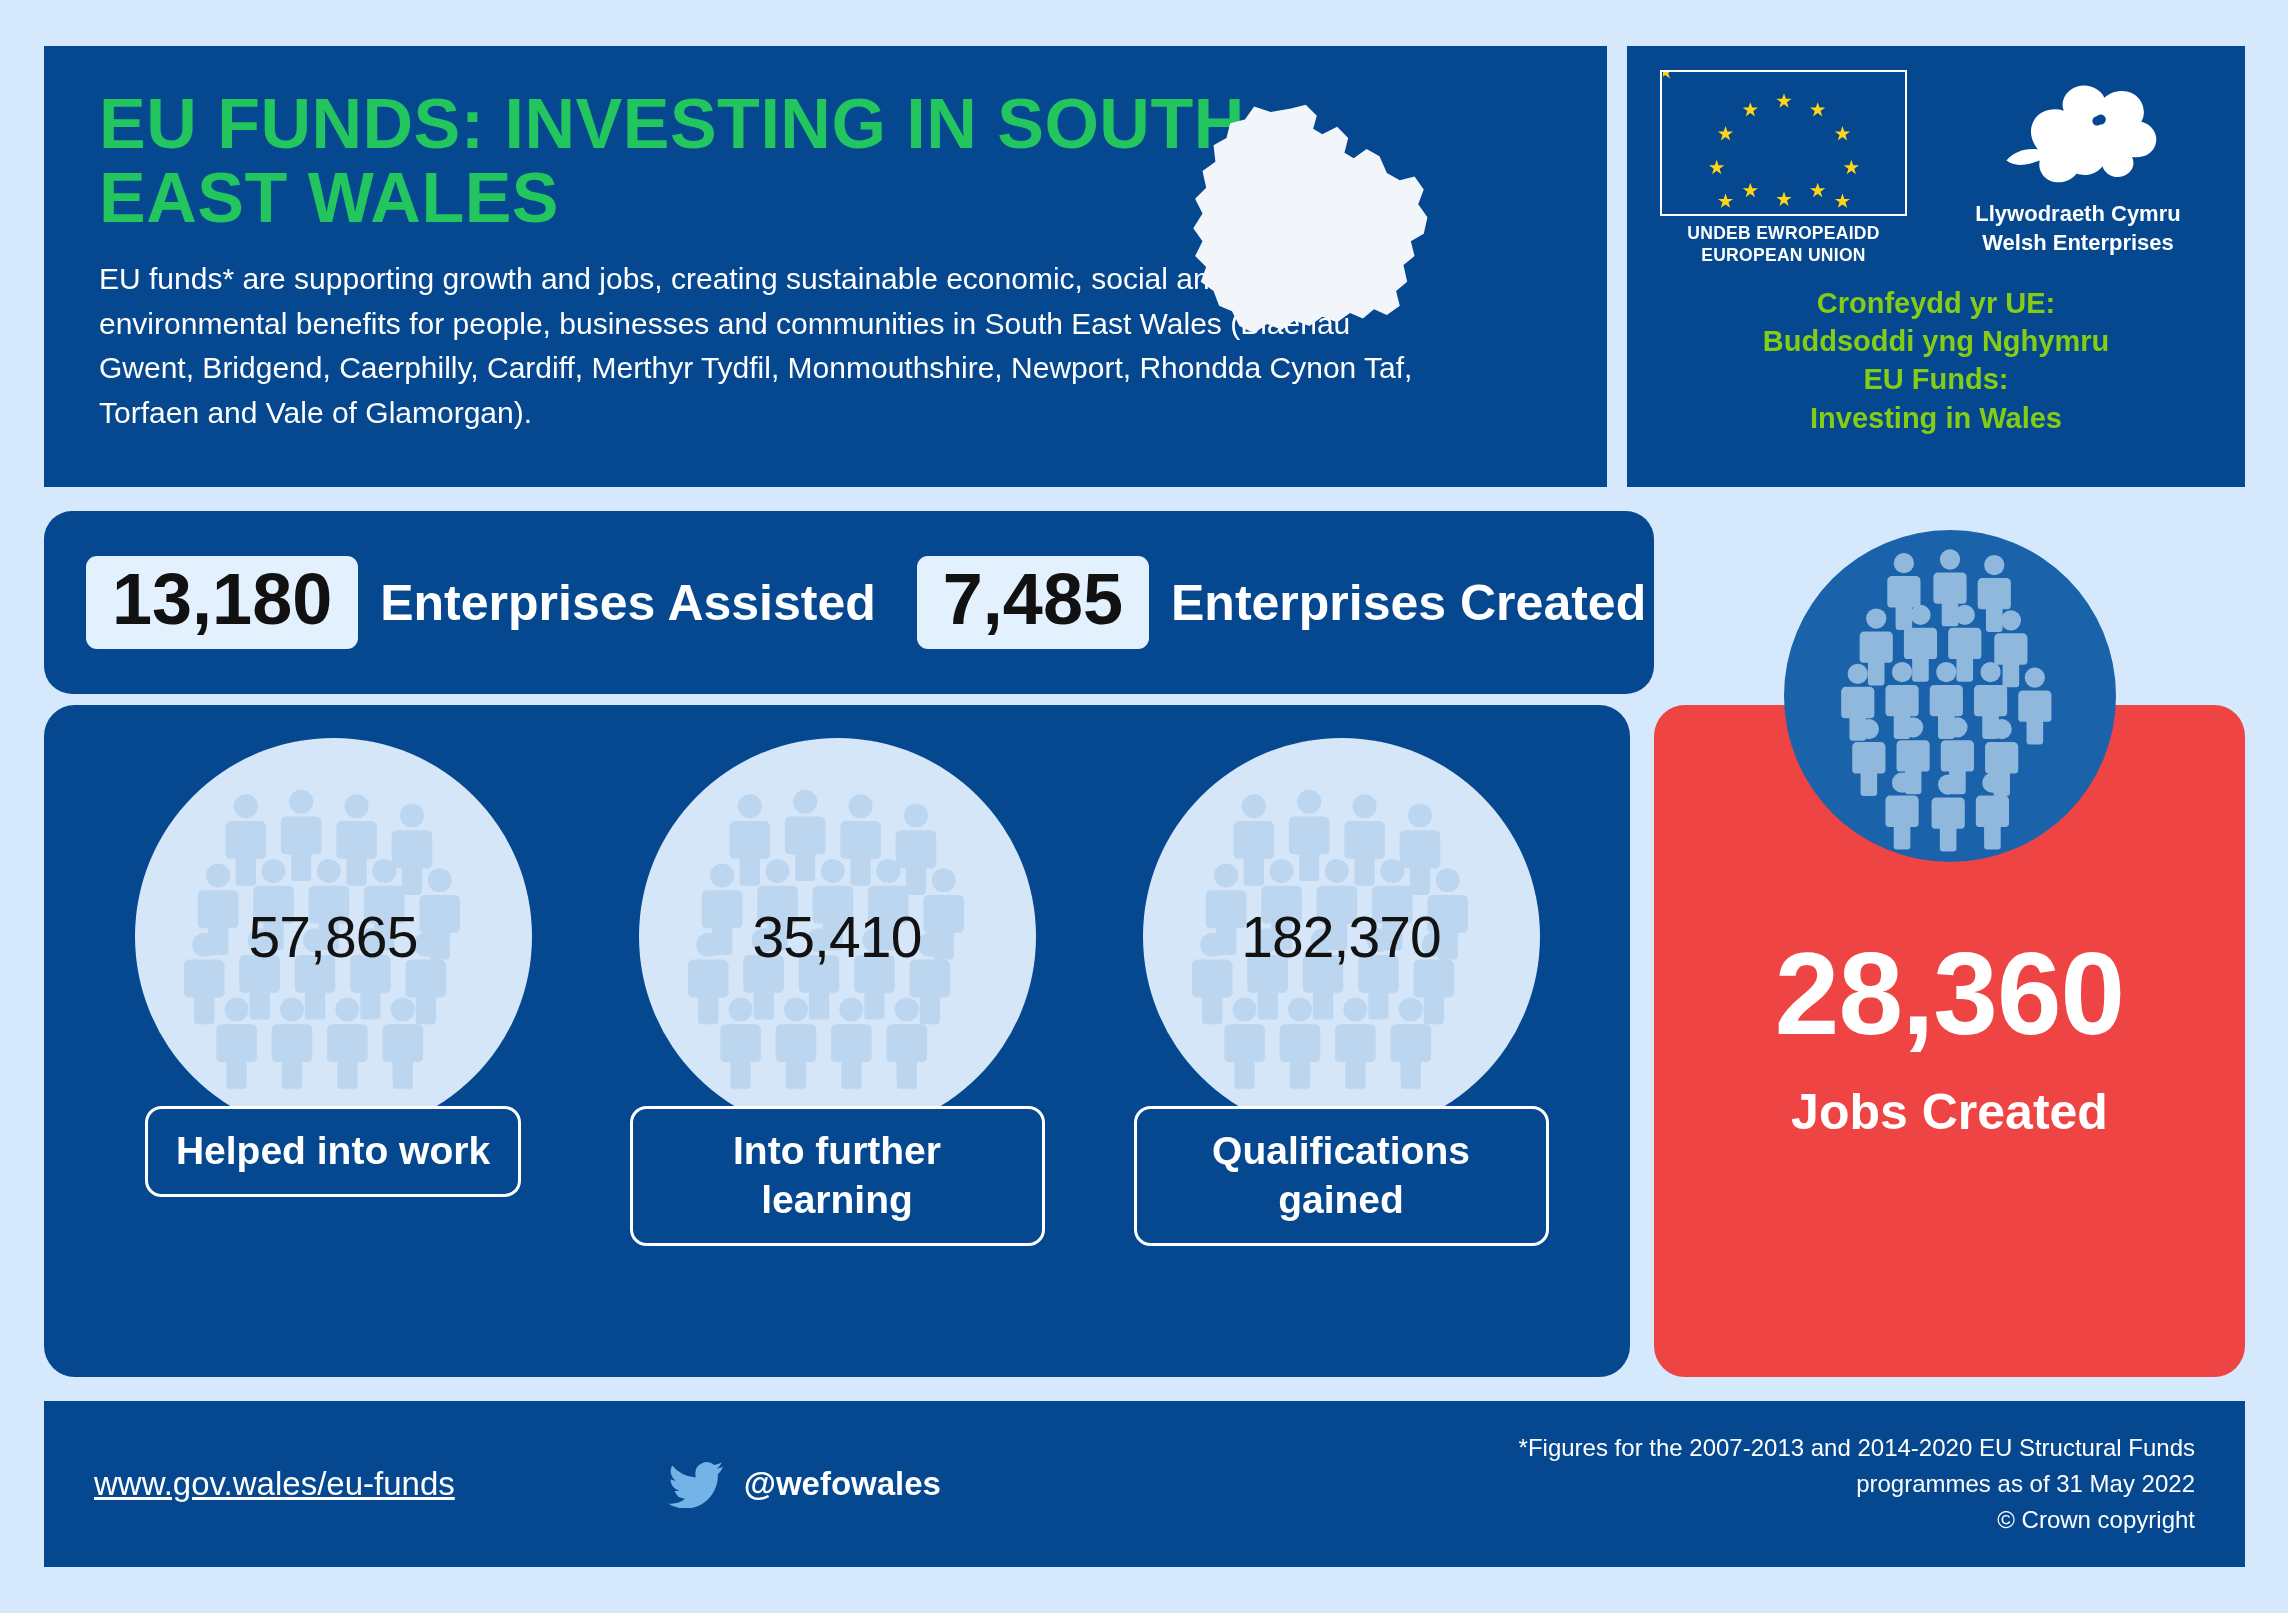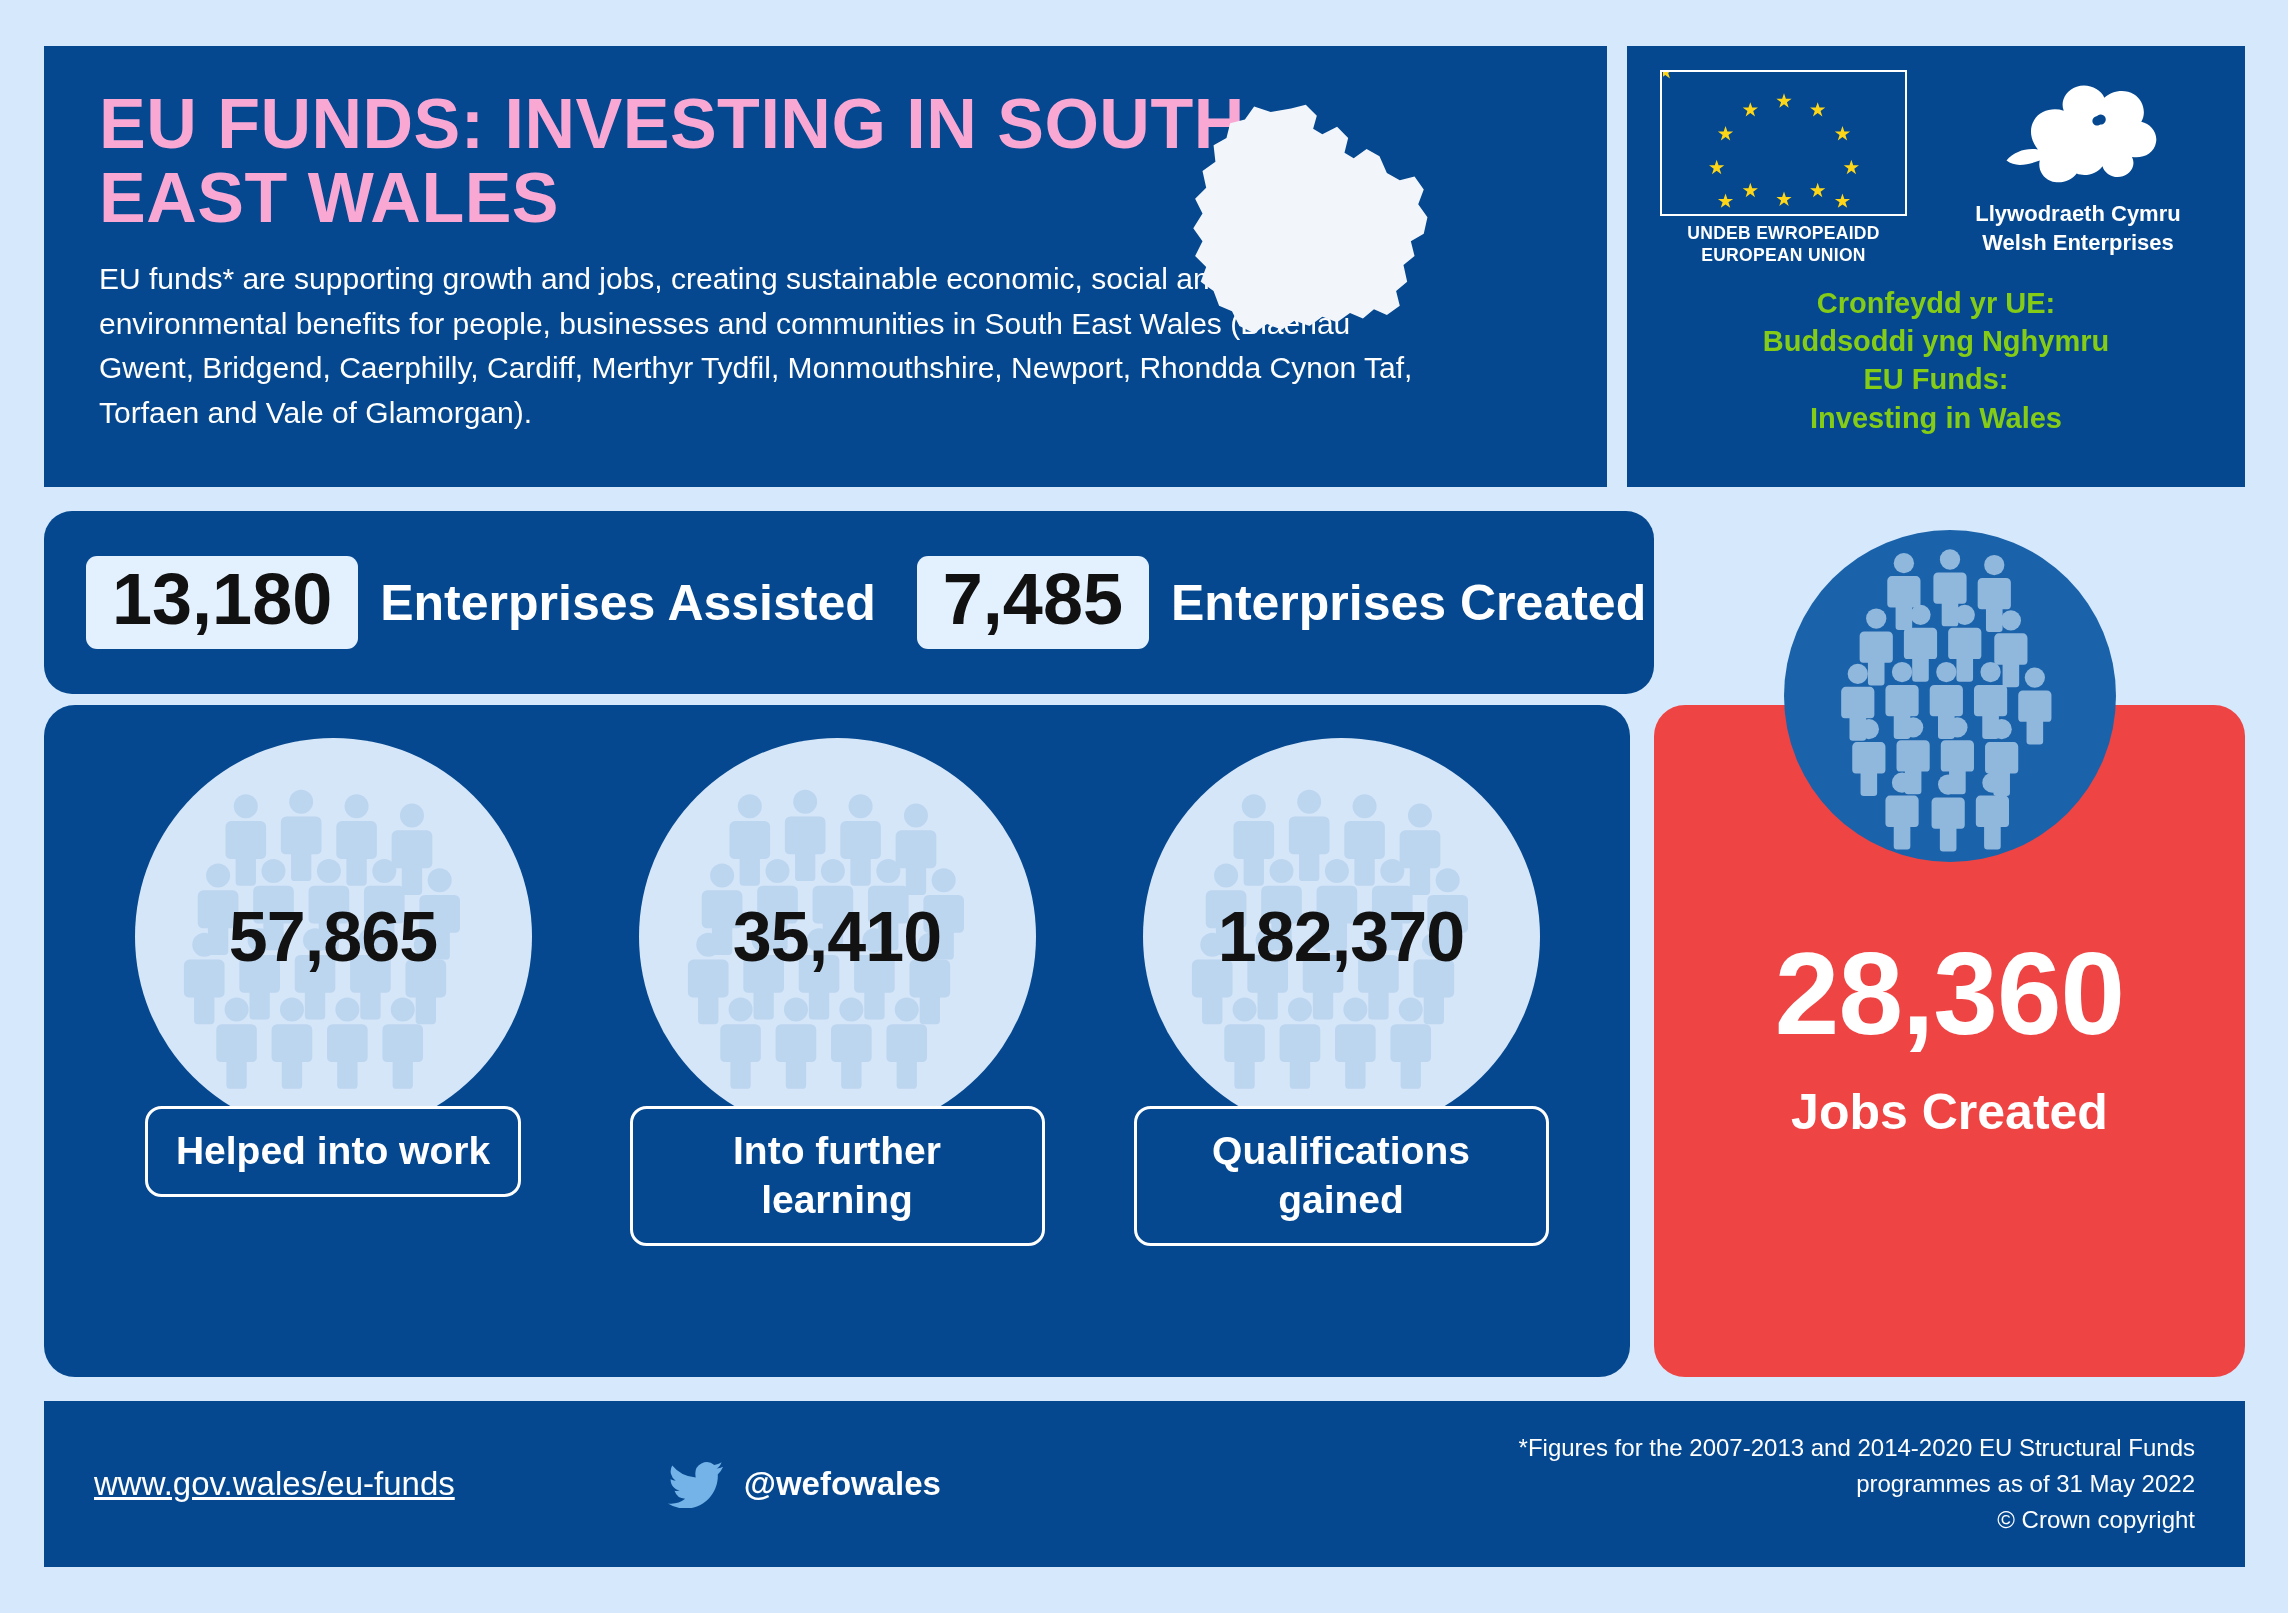--- a/index.html
+++ b/index.html
@@ -32,21 +32,21 @@
   }
   .header-panel {
     background: #054890;
     flex: 1 1 auto;
     position: relative;
     padding: 41px 52px 28px 55px;
     box-sizing: border-box;
     overflow: hidden;
   }
   .header-title {
-    color: #f9a8d4;
+    color: #22c55e;
     font-size: 70px;
     font-weight: bold;
     line-height: 1.06;
     letter-spacing: 0.5px;
     max-width: 1200px;
     margin: 0 0 22px 0;
   }
   .header-body {
     color: #ffffff;
     font-size: 30px;
@@ -179,22 +179,22 @@
     background: #d5e6f8;
     display: flex;
     align-items: center;
     justify-content: center;
     position: relative;
     overflow: hidden;
   }
   .circle .num {
     position: relative;
     z-index: 2;
-    font-size: 70px;
-    font-weight: bold;
+    font-size: 57px;
+    font-weight: normal;
     color: #121212;
     letter-spacing: -0.9px;
   }
   .circle .people {
     position: absolute;
     inset: 0;
     opacity: 0.30;
   }
   .stat-label {
     margin-top: -29.5px;

